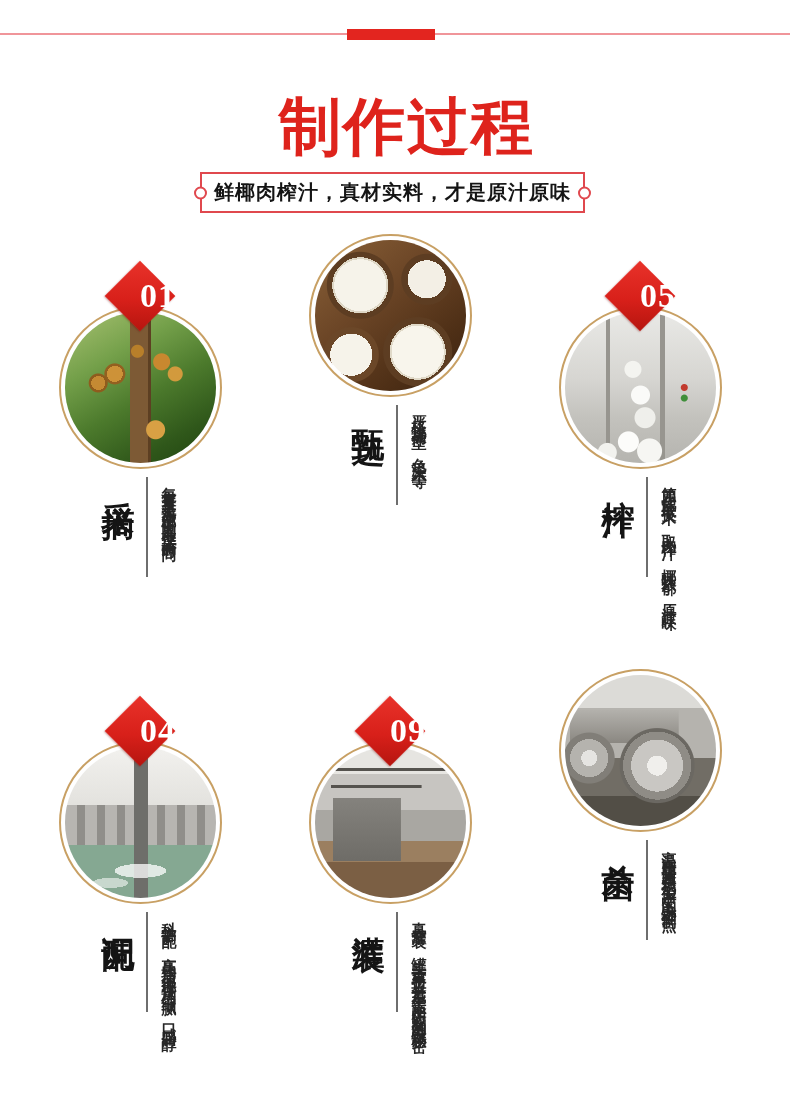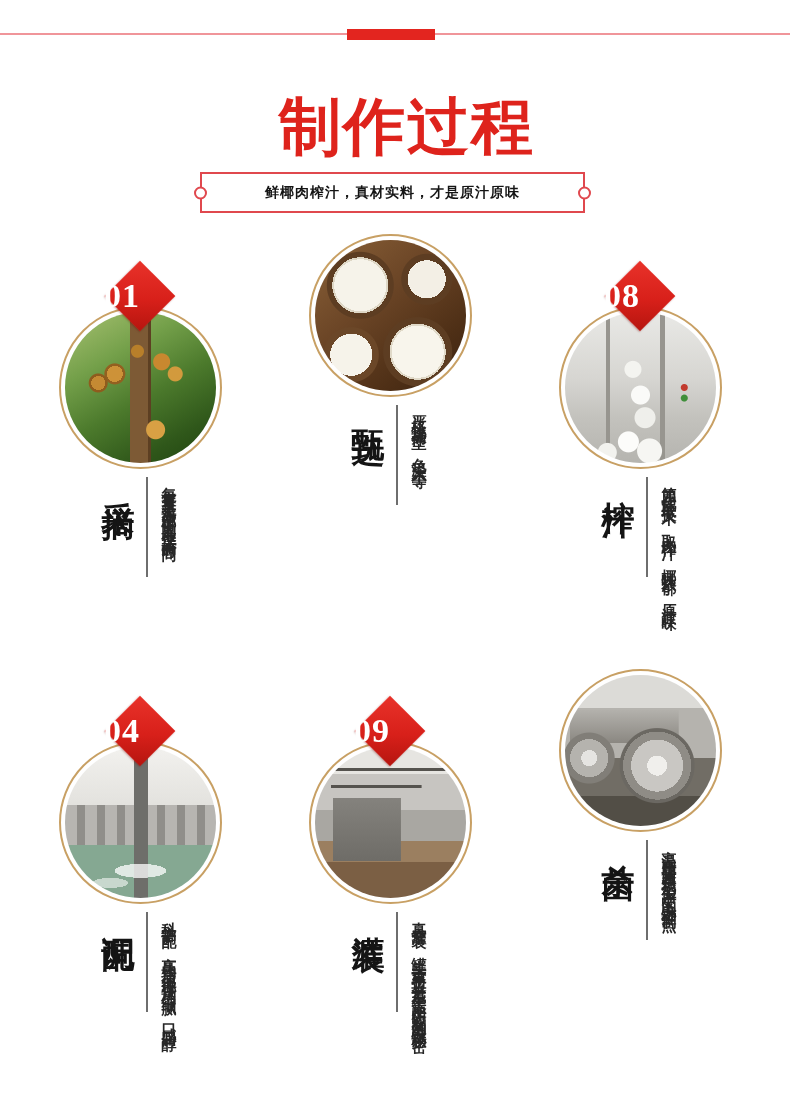--- a/index.html
+++ b/index.html
@@ -27,21 +27,21 @@
     letter-spacing:2px;line-height:1.15;
     margin:12px;
   }
   .subtitle-box{
     position:absolute;top:172px;left:200px;width:381px;height:37px;
     border:2px solid #e0484e;
     display:flex;align-items:center;justify-content:center;
     background:#fff;
   }
   .subtitle-text{
-    font-size:14px;font-weight:bold;color:#141414;letter-spacing:1px;
+    font-size:20px;font-weight:bold;color:#141414;letter-spacing:1px;
     white-space:nowrap;
   }
   .edge-dot{
     position:absolute;top:50%;transform:translateY(-50%);
     width:9px;height:9px;border-radius:50%;
     background:#fff;border:2px solid #e0484e;
   }
   .edge-dot.left{left:-8px;}
   .edge-dot.right{right:-8px;}
   
@@ -52,21 +52,21 @@
   .row-1{top:260px;}
   .row-2{top:695px;}
   .step{
     width:250px;flex:0 0 250px;
     display:flex;flex-direction:column;align-items:center;
   }
   
   .badge{
     position:relative;z-index:2;
     width:72px;height:72px;
-    display:flex;align-items:center;justify-content:flex-start;
+    display:flex;align-items:center;justify-content:flex-end;
   }
   .badge .diamond{
     position:absolute;left:11px;top:11px;
     width:50px;height:50px;
     background:linear-gradient(135deg,#e8322a 0%,#d8201a 55%,#b5150f 100%);
     transform:rotate(45deg);
     box-shadow:0 1px 2px rgba(120,0,0,.35);
   }
   .badge .num{
     position:relative;z-index:3;
@@ -203,21 +203,21 @@
       <div class="text-block">
         <div class="step-title">甄选</div>
         <div class="v-divider"></div>
         <div class="step-desc">严格挑选体型、色泽大小等。</div>
       </div>
     </div>
 
     <div class="step">
       <div class="badge">
         <span class="diamond"></span>
-        <span class="num">08</span>
+        <span class="num">05</span>
       </div>
       <div class="photo">
         <div class="photo-img p3"></div>
       </div>
       <div class="text-block">
         <div class="step-title">榨汁</div>
         <div class="v-divider"></div>
         <div class="step-desc">第四代萃取技术，取肉榨汁，椰味浓郁，原汁原味</div>
       </div>
     </div>

